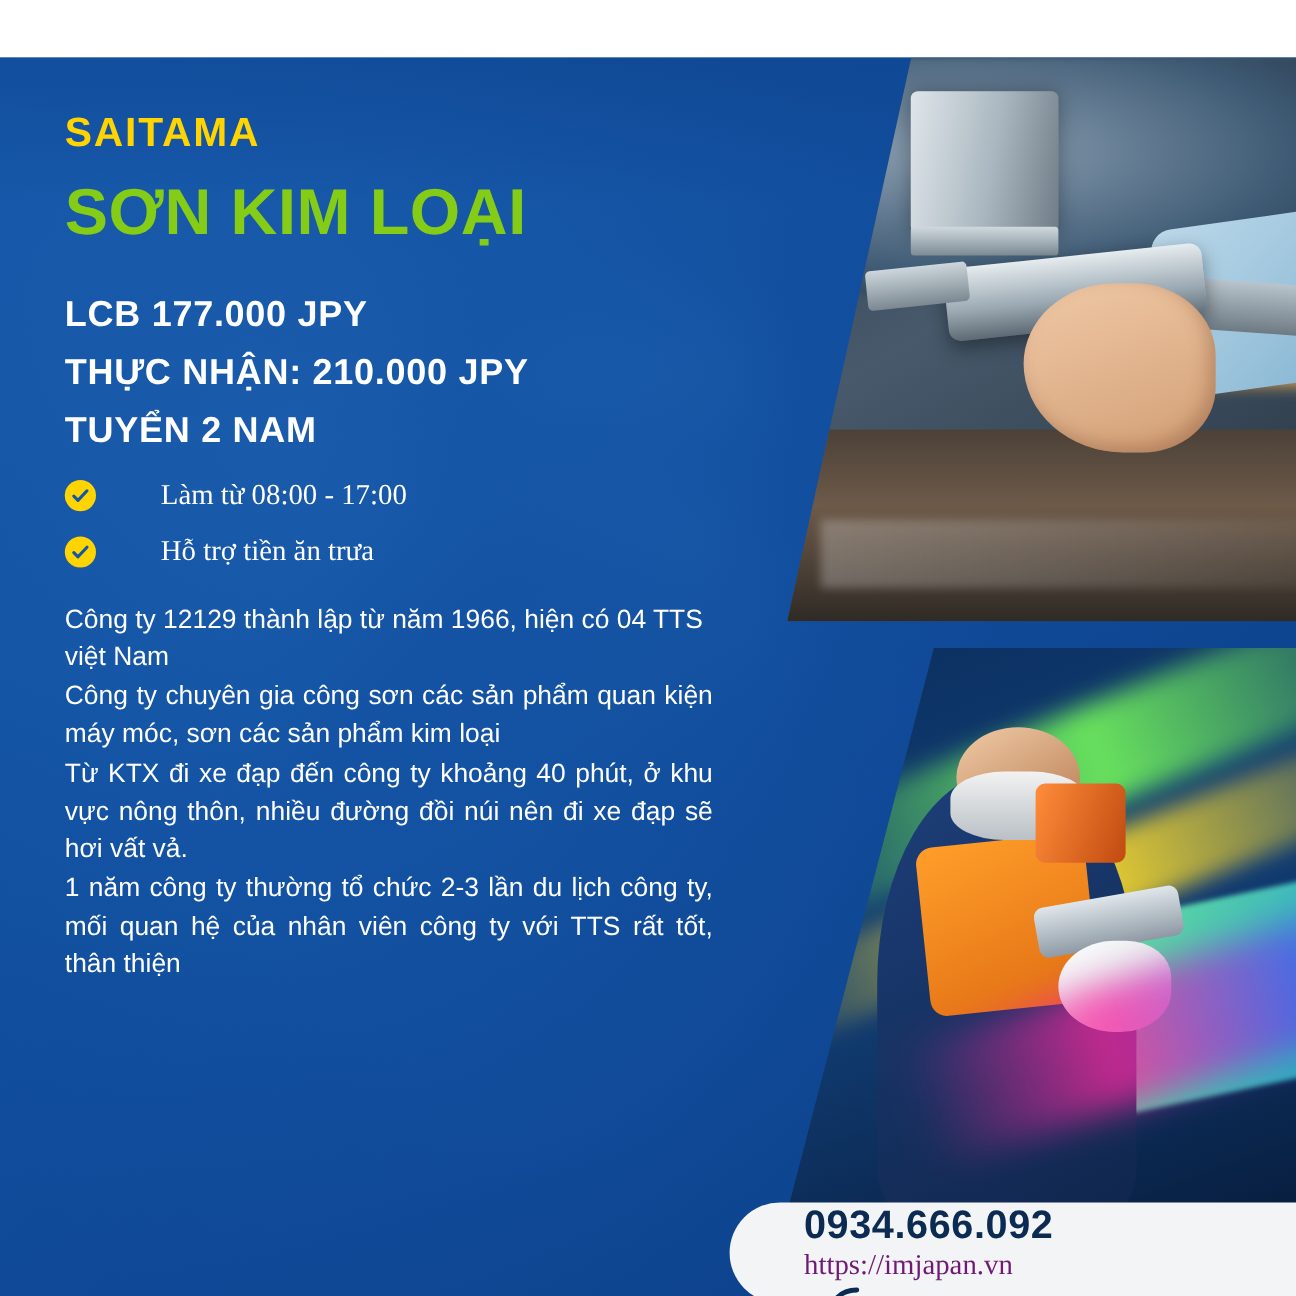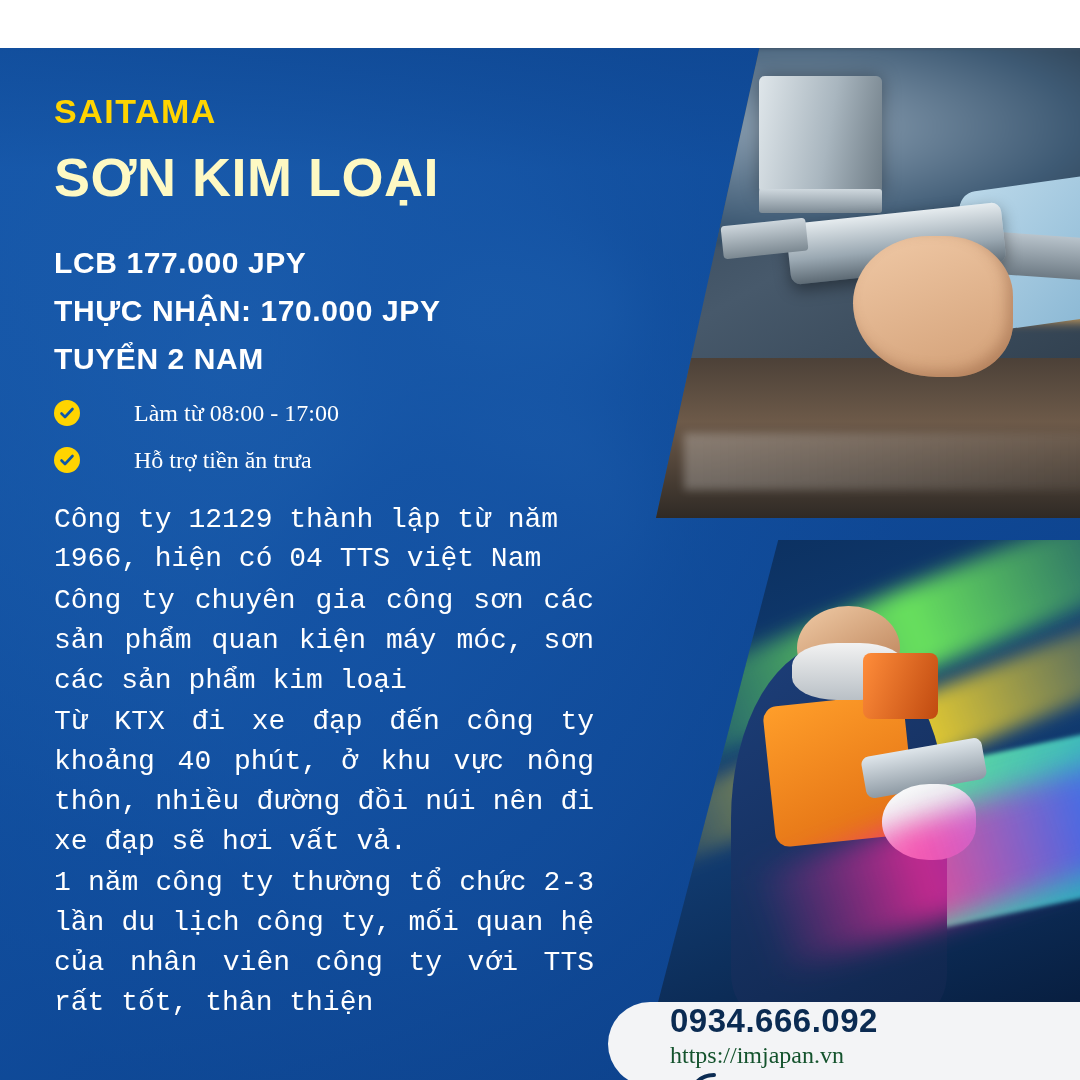--- a/index.html
+++ b/index.html
@@ -123,21 +123,21 @@
   
   .content { position: absolute; left: 54px; top: 44px; width: 560px; }
 
   .kicker {
     font-size: 34px; font-weight: bold; letter-spacing: 1.5px;
     color: #ffd400; font-family: "Liberation Sans", sans-serif;
   }
   .headline {
     margin-top: 18px;
     font-size: 54px; line-height: 1.05; font-weight: bold;
-    letter-spacing: .5px; color: #fef9c3;
+    letter-spacing: .5px; color: #84cc16;
   }
   .salary { margin-top: 40px; }
   .salary div {
     font-size: 30px; font-weight: bold; letter-spacing: .6px;
     color: #ffffff; margin-bottom: 14px;
   }
 
   .checks { margin-top: 24px; }
   .check-row { display: flex; align-items: center; margin-bottom: 20px; gap: 40px; }
   .check-icon {
@@ -146,40 +146,40 @@
     display: flex; align-items: center; justify-content: center;
     flex: 0 0 auto;
   }
   .check-icon svg { display:block; }
   .check-label { font-size: 24px; color: #ffffff; font-family: "Liberation Serif", serif; }
 
   .para {
     margin-top: 26px;
     width: 540px;
     color: #ffffff;
-    font-family: Liberation Mono, monospace;
-    font-size: 28px;
+    font-family: Liberation Sans, sans-serif;
+    font-size: 22px;
     line-height: 1.42;
   }
   .para p { margin-bottom: 2px; }
   .para p.justify { text-align: justify; }
 
   
   .contact {
     position: absolute; left: 608px; top: 954px;
     width: 472px; height: 84px;
     background: #f3f4f6;
     border-radius: 54px 0 0 54px;
     display: flex; align-items: flex-start;
     padding-left: 62px;
     flex-direction: column;
   }
   .contact-text { flex: 1 1 auto; }
   .phone { font-size: 33px; font-weight: bold; color: #0b2b52; letter-spacing: .5px; }
-  .website { font-size: 24px; color: #14532d; font-family: "Liberation Serif", serif; margin-top: 2px; }
+  .website { font-size: 24px; color: #701a75; font-family: "Liberation Serif", serif; margin-top: 2px; }
   .phone-icon { width: 74px; margin-right: 24px; color: #0b2b52; }
 </style>
 </head>
 <body>
 
 <div id="poster">
 
   <div class="bg-photo">
     <div class="bg-dark-top"></div>
     <div class="bg-blob blob-glass"></div>
@@ -222,21 +222,21 @@
   </div>
 
   <div class="content">
 
     <div class="kicker">SAITAMA</div>
 
     <div class="headline">SƠN KIM LOẠI</div>
 
     <div class="salary">
       <div>LCB 177.000 JPY</div>
-      <div>THỰC NHẬN: 170.000 JPY</div>
+      <div>THỰC NHẬN: 210.000 JPY</div>
       <div>TUYỂN 2 NAM</div>
     </div>
 
     <div class="checks">
       <div class="check-row">
         <span class="check-icon">
           <svg width="16" height="16" viewBox="0 0 16 16">
               <path d="M2.5 8.5 L6 12 L13.5 4" fill="none" stroke="#0f57a8" stroke-width="2.6" stroke-linecap="round" stroke-linejoin="round"></path>
             </svg>
         </span>

